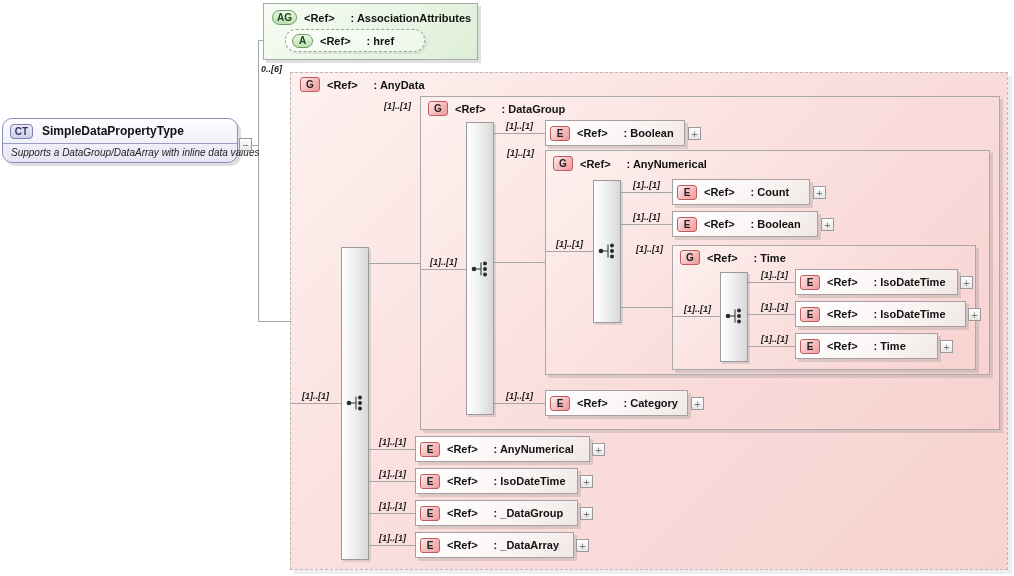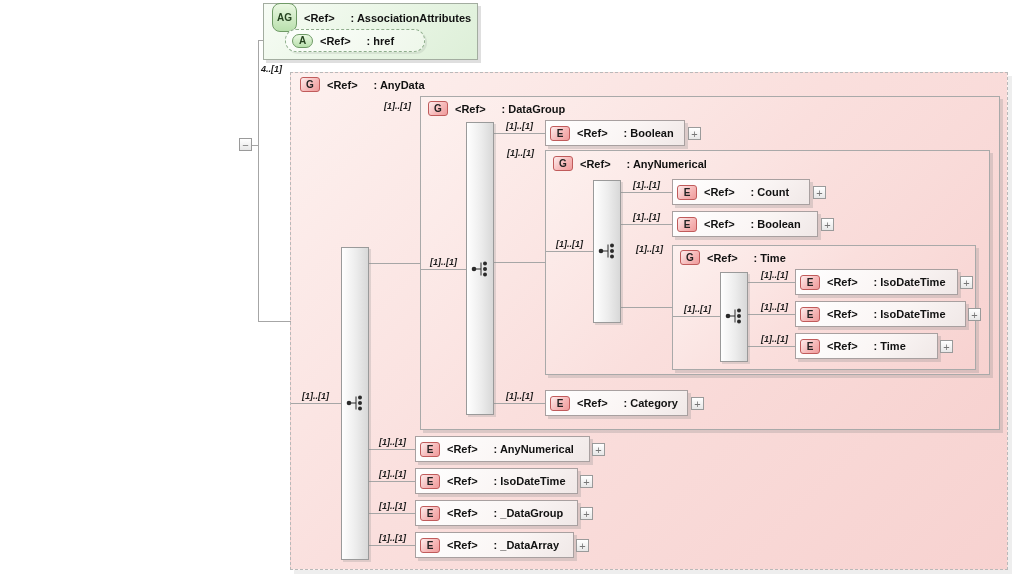--- a/index.html
+++ b/index.html
@@ -47,21 +47,21 @@
     width:20px; height:15px; border-radius:3px;
     background:linear-gradient(135deg,#fdeeee 0%,#f6b9b9 55%,#ef9b9b 100%);
     border:1px solid #c05b5b;
   }
   .badge.blue {
     width:23px; height:15px; border-radius:4px;
     background:linear-gradient(180deg,#e9e9fa,#cfcfee);
     border:1px solid #7c7cae; color:#34345e;
   }
   .badge.green-pill {
-    width:25px; height:29px; border-radius:8px;
+    width:25px; height:15px; border-radius:8px;
     background:linear-gradient(180deg,#eaf8e2,#b9e0ad);
     border:1px solid #6f9a66; color:#24421f;
   }
   .badge.green-pill.sm { width:21px; height:14px; }
 
   .ref   { font-size:11px; font-weight:bold; color:#111; margin-left:7px; }
   .tname { font-size:11px; font-weight:bold; color:#111; margin-left:16px; }
 
   .boxheader { position:absolute; display:flex; align-items:center; white-space:nowrap; height:17px; }
 
@@ -131,20 +131,27 @@
   <div class="hl" style="left:494px;top:403px;width:52px;"></div>
   <div class="hl" style="left:546px;top:251px;width:48px;"></div>
   <div class="hl" style="left:621px;top:192px;width:52px;"></div>
   <div class="hl" style="left:621px;top:224px;width:52px;"></div>
   <div class="hl" style="left:621px;top:307px;width:52px;"></div>
   <div class="hl" style="left:673px;top:316px;width:48px;"></div>
   <div class="hl" style="left:748px;top:282px;width:48px;"></div>
   <div class="hl" style="left:748px;top:314px;width:48px;"></div>
   <div class="hl" style="left:748px;top:346px;width:48px;"></div>
 
+  <div id="ct-box">
+    <div id="ct-head">
+      <span class="badge blue">CT</span>
+      <span class="tname" style="margin-left:9px;">SimpleDataPropertyType</span>
+    </div>
+    <div id="ct-anno">Supports a DataGroup/DataArray with inline data values</div>
+  </div>
   <div class="toggle" style="left:239px;top:138px;">−</div>
 
   <div id="ag-box">
     <div class="boxheader" style="left:8px;top:5px;">
       <span class="badge green-pill">AG</span>
       <span class="ref">&lt;Ref&gt;</span>
       <span class="tname">: AssociationAttributes</span>
     </div>
   </div>
   <div id="a-box">
@@ -281,21 +288,21 @@
   </div>
   <div class="toggle" style="left:580px;top:507px;">+</div>
 
   <div class="ebox" style="left:415px;top:532px;width:159px;">
     <span class="badge pink">E</span>
     <span class="ref">&lt;Ref&gt;</span>
     <span class="tname">: _DataArray</span>
   </div>
   <div class="toggle" style="left:576px;top:539px;">+</div>
 
-  <div class="card" style="left:261px;top:64px;">4..[1]</div>
+  <div class="card" style="left:261px;top:64px;">0..[6]</div>
   <div class="card" style="left:302px;top:391px;">[1]..[1]</div>
   <div class="card" style="left:384px;top:101px;">[1]..[1]</div>
   <div class="card" style="left:430px;top:257px;">[1]..[1]</div>
   <div class="card" style="left:506px;top:121px;">[1]..[1]</div>
   <div class="card" style="left:507px;top:148px;">[1]..[1]</div>
   <div class="card" style="left:506px;top:391px;">[1]..[1]</div>
   <div class="card" style="left:556px;top:239px;">[1]..[1]</div>
   <div class="card" style="left:633px;top:180px;">[1]..[1]</div>
   <div class="card" style="left:633px;top:212px;">[1]..[1]</div>
   <div class="card" style="left:636px;top:244px;">[1]..[1]</div>

